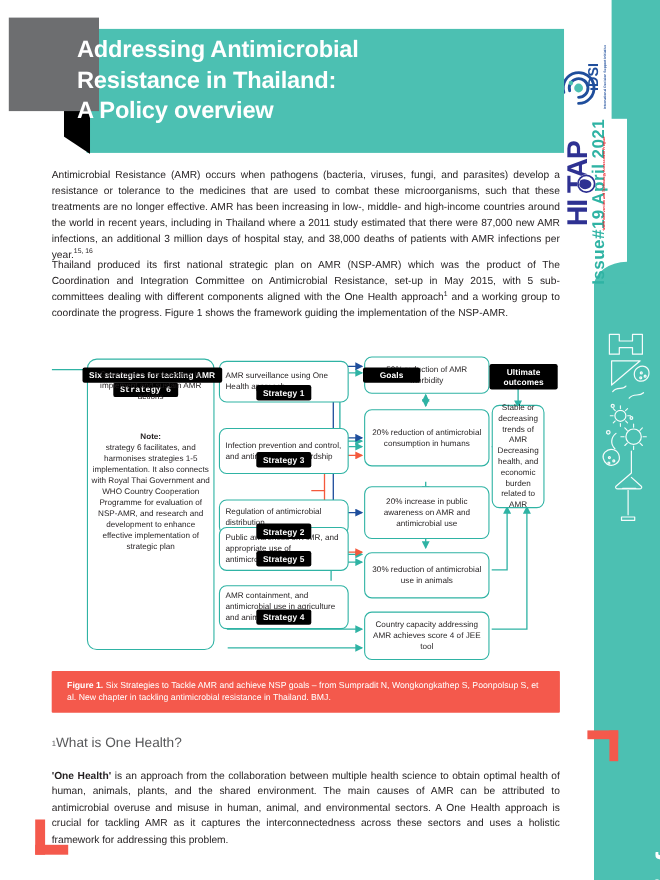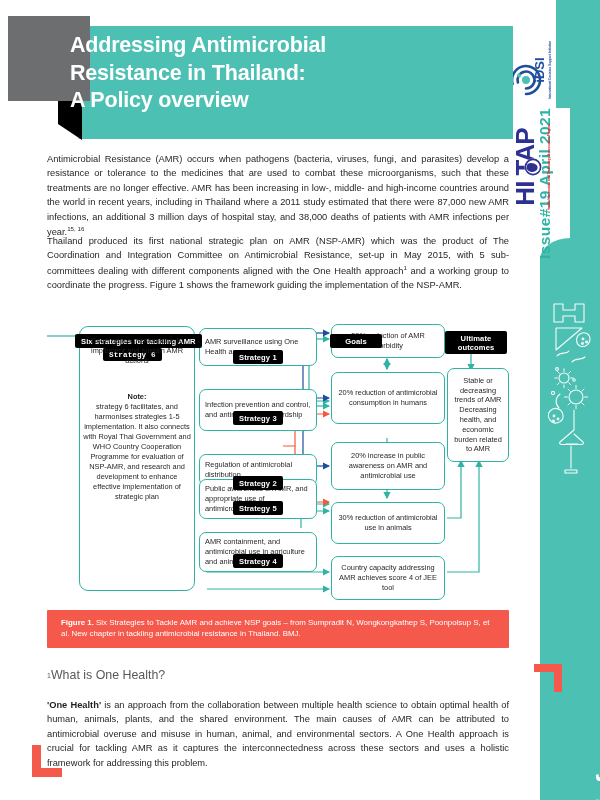--- a/index.html
+++ b/index.html
@@ -465,21 +465,21 @@
     <div class="node center-txt" style="left:284px; top:136px; width:114px; height:48px;">
       <span>20% increase in public awareness on AMR and antimicrobial use</span>
     </div>
     <div class="node center-txt" style="left:284px; top:196px; width:114px; height:42px;">
       <span>30% reduction of antimicrobial use in animals</span>
     </div>
     <div class="node center-txt" style="left:284px; top:250px; width:114px; height:44px;">
       <span>Country capacity addressing AMR achieves score 4 of JEE tool</span>
     </div>
 
-    <div class="node center-txt" style="left:400px; top:62px; width:62px; height:94px;">
+    <div class="node center-txt" style="left:400px; top:62px; width:48px; height:94px;">
       <span>Stable or decreasing trends of AMR Decreasing health, and economic burden related to AMR</span>
     </div>
   </div>
 
   <div class="caption">
     <b>Figure 1.</b><span> Six Strategies to Tackle AMR and achieve NSP goals – from Sumpradit N, Wongkongkathep S, Poonpolsup S, et al. New chapter in tackling antimicrobial resistance in Thailand. BMJ.</span>
   </div>
 
   <div class="sec-heading">
     <span class="num">1</span><span>What is One Health?</span>

